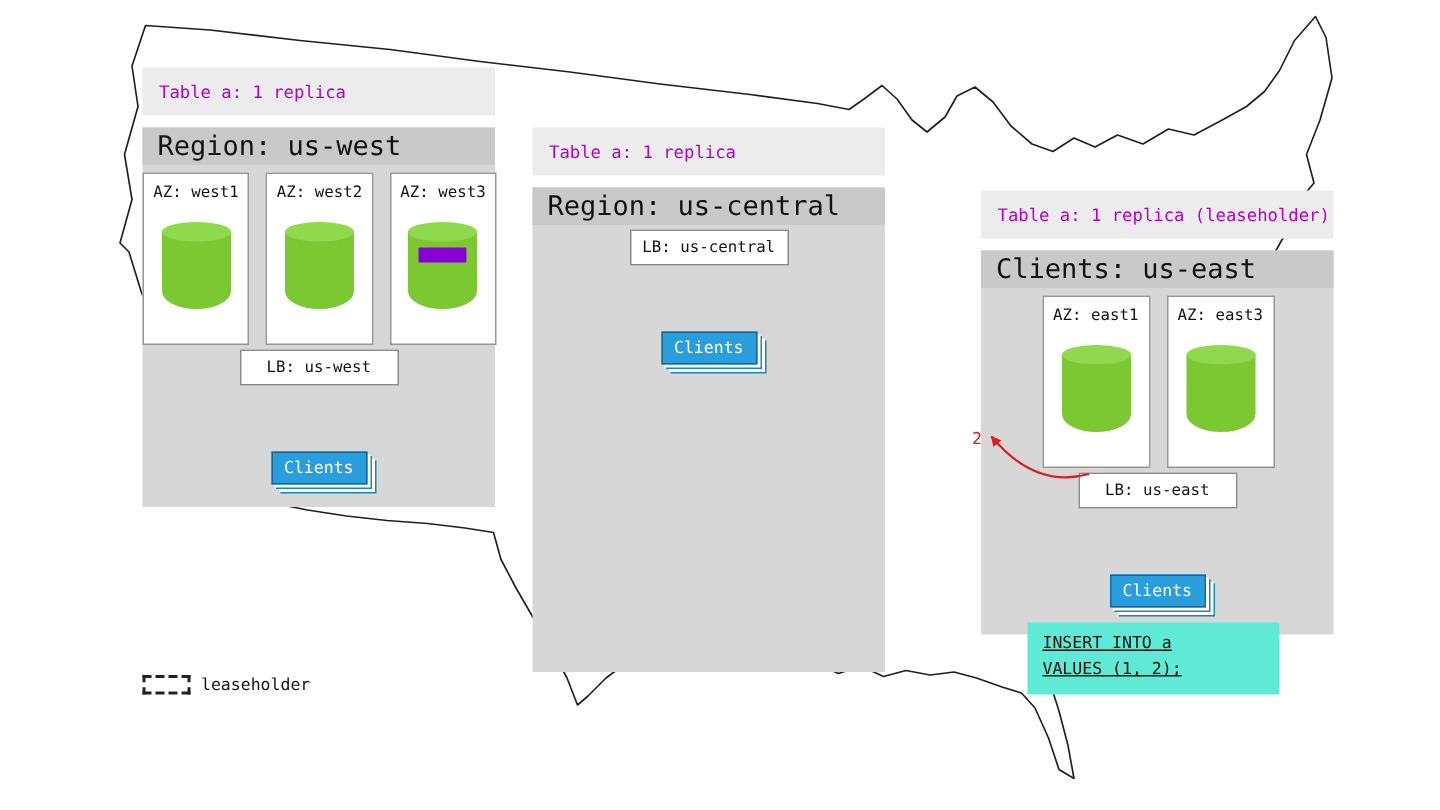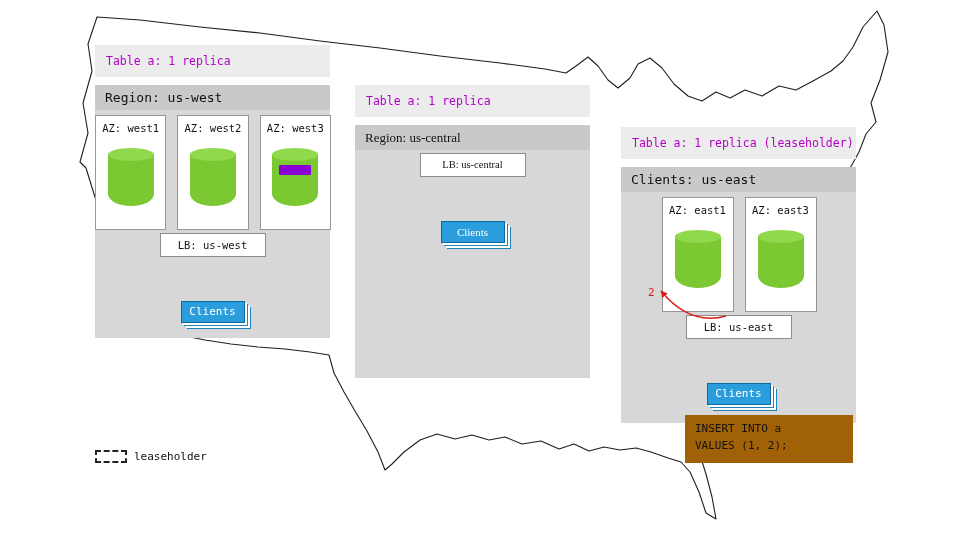--- a/index.html
+++ b/index.html
@@ -12,21 +12,21 @@
   .overlay-layer{position:absolute;left:0;top:0;width:960px;height:540px;z-index:50;pointer-events:none;}
 
   .panel{position:absolute;width:235px;z-index:10;}
   .panel-header{
     height:32px;line-height:32px;background:#ececec;
     padding:0 11px;font-size:11.5px;color:#b400c8;white-space:nowrap;
   }
   .panel-body{background:#d7d7d7;position:relative;}
   .region-bar{
     margin-top:8px;height:25px;line-height:25px;background:#c9c9c9;
-    padding-left:10px;font-size:13px;color:#111;
+    padding-left:10px;font-size:18px;color:#111;
   }
   .az-row{margin-top:5px;display:flex;justify-content:center;gap:12px;}
   .az-box{
     width:70px;height:113px;background:#ffffff;border:1px solid #969696;
     margin-right:-1px;text-align:center;position:relative;
   }
   .az-label{margin-top:6px;font-size:10.5px;color:#111;}
   .cyl{position:relative;width:46px;height:58px;margin:14px auto 0;}
   .cyl-body{
     position:absolute;left:0;right:0;top:6px;bottom:0;background:#7cc832;
@@ -47,27 +47,27 @@
     width:104px;height:22px;margin:3px auto 0;background:#ffffff;
     border:1px solid #8c8c8c;text-align:center;line-height:22px;font-size:10.5px;color:#111;
   }
   .clients-btn{
     width:62px;height:20px;margin:44px auto 0;background:#2a9edd;
     border:1px solid #0f6a9e;color:#ffffff;text-align:center;
     line-height:20px;font-size:11px;position:relative;
     box-shadow:2px 2px 0 0 #ffffff,3px 3px 0 0 #1b84bb,5px 5px 0 0 #ffffff,6px 6px 0 0 #1b84bb;
   }
   .panel-body-west{height:253px;}
-  .panel-body-central{height:253px;font-family:Liberation Serif, serif;}
+  .panel-body-central{height:323px;}
   .panel-body-east{height:256px;}
 
   .sql-box{
     position:absolute;left:685px;top:415px;width:158px;height:43px;z-index:12;
-    background:#a16207;font-size:11px;color:#111;line-height:1.55;
-    padding:5px 0 0 10px;white-space:pre-line;
+    background:#5eead4;font-size:11px;color:#111;line-height:1.55;
+    padding:5px 0 0 10px;white-space:pre-line;text-decoration:underline;
   }
   .insert-label{
     position:absolute;left:648px;top:286px;z-index:51;
     color:#e01b1b;font-size:11px;
   }
   .legend{position:absolute;left:95px;top:450px;z-index:10;display:flex;align-items:center;}
   .legend-swatch{
     width:28px;height:9px;background:#ffffff;border:2px dashed #222;margin-right:7px;
   }
   .legend-label{font-size:11px;color:#111;}
@@ -127,21 +127,21 @@
 
 <div class="panel" style="left:355px;top:85px;">
   <div class="panel-header">Table a: 1 replica</div>
   <div class="panel-body panel-body-central">
     <div class="region-bar">Region: us-central</div>
     <div class="lb-box">LB: us-central</div>
     <div class="clients-btn">Clients</div>
   </div>
 </div>
 
-<div class="panel" style="left:610px;top:127px;padding-left:11px;">
+<div class="panel" style="left:643px;top:127px;padding-left:11px;">
   <div class="panel-header">Table a: 1 replica (leaseholder)</div>
   <div class="panel-body panel-body-east">
     <div class="region-bar">Clients: us-east</div>
     <div class="az-row">
       <div class="az-box">
         <div class="az-label">AZ: east1</div>
         <div class="cyl">
             <div class="cyl-top"></div>
             <div class="cyl-body"></div>
           </div>

